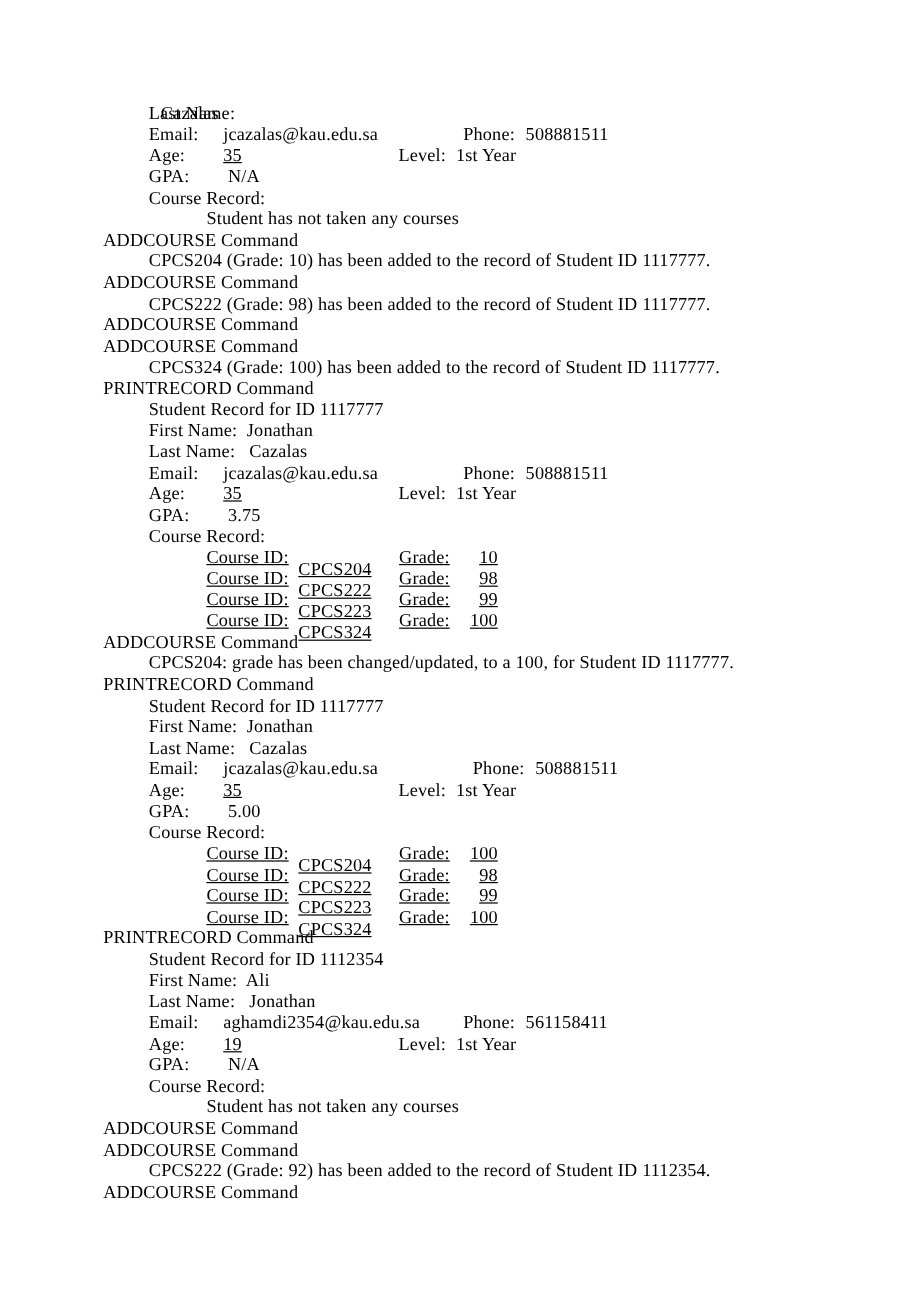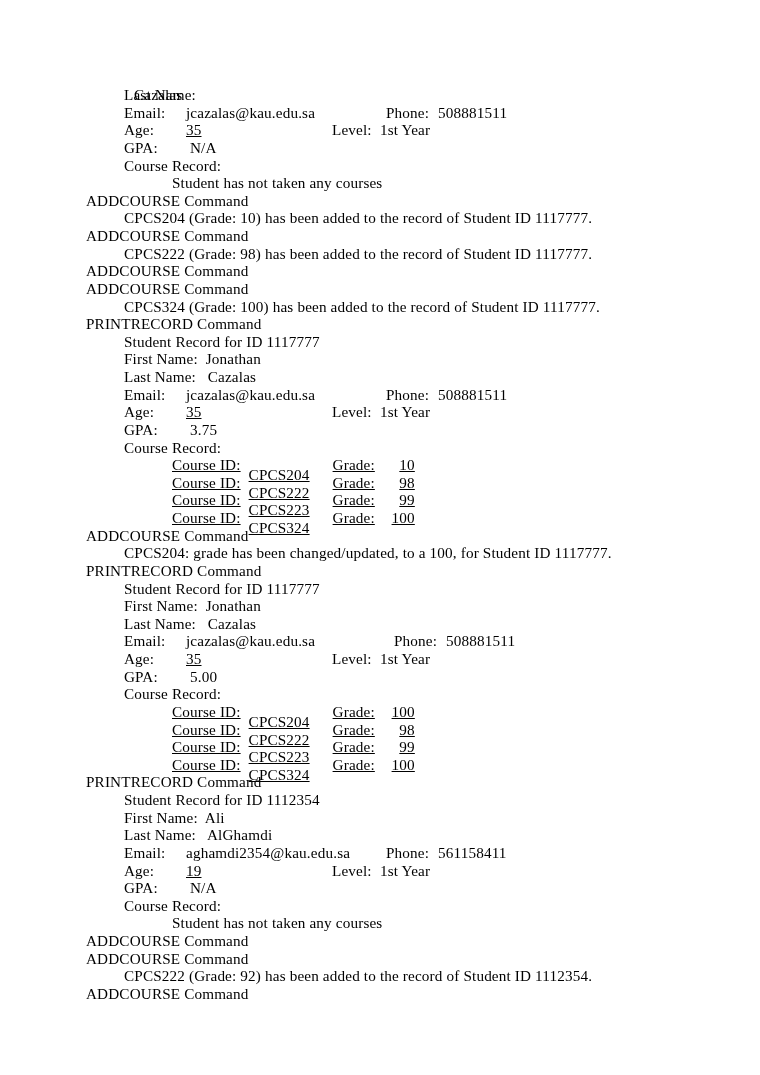--- a/index.html
+++ b/index.html
@@ -117,21 +117,21 @@
       <div class="line lvl1 frow kv-age"><span class="lbl">Age:</span><span class="val">35</span><span class="lbl2">Level:</span><span class="val2">1st Year</span></div>
       <div class="line lvl1 frow kv-gpa"><span class="lbl">GPA:</span><span class="val">5.00</span></div>
       <div class="line lvl1">Course Record:</div>
       <div class="line lvl2 crow"><span class="cid-lbl" style="margin-right: 8px;">Course ID:</span><span class="cid">CPCS204</span><span class="gr-lbl" style="margin-right: 4px;">Grade:</span><span class="gr">100</span></div>
       <div class="line lvl2 crow"><span class="cid-lbl" style="margin-right: 8px;">Course ID:</span><span class="cid">CPCS222</span><span class="gr-lbl" style="margin-right: 4px;">Grade:</span><span class="gr">98</span></div>
       <div class="line lvl2 crow"><span class="cid-lbl" style="margin-right: 8px;">Course ID:</span><span class="cid">CPCS223</span><span class="gr-lbl" style="margin-right: 4px;">Grade:</span><span class="gr">99</span></div>
       <div class="line lvl2 crow"><span class="cid-lbl" style="margin-right: 8px;">Course ID:</span><span class="cid">CPCS324</span><span class="gr-lbl" style="margin-right: 4px;">Grade:</span><span class="gr">100</span></div>
       <div class="line lvl0">PRINTRECORD Command</div>
       <div class="line lvl1">Student Record for ID 1112354</div>
       <div class="line lvl1">First Name:  Ali</div>
-      <div class="line lvl1">Last Name:   AlGhamdi</div>
+      <div class="line lvl1">Last Name:   Jonathan</div>
       <div class="line lvl1 frow kv-email"><span class="lbl">Email:</span><span class="val">aghamdi2354@kau.edu.sa</span><span class="lbl2">Phone:</span><span class="val2">561158411</span></div>
       <div class="line lvl1 frow kv-age"><span class="lbl">Age:</span><span class="val">19</span><span class="lbl2">Level:</span><span class="val2">1st Year</span></div>
       <div class="line lvl1 frow kv-gpa"><span class="lbl">GPA:</span><span class="val">N/A</span></div>
       <div class="line lvl1">Course Record:</div>
       <div class="line lvl2">Student has not taken any courses</div>
       <div class="line lvl0">ADDCOURSE Command</div>
       <div class="line lvl0">ADDCOURSE Command</div>
       <div class="line lvl1">CPCS222 (Grade: 92) has been added to the record of Student ID 1112354.</div>
       <div class="line lvl0">ADDCOURSE Command</div>
     </div>

